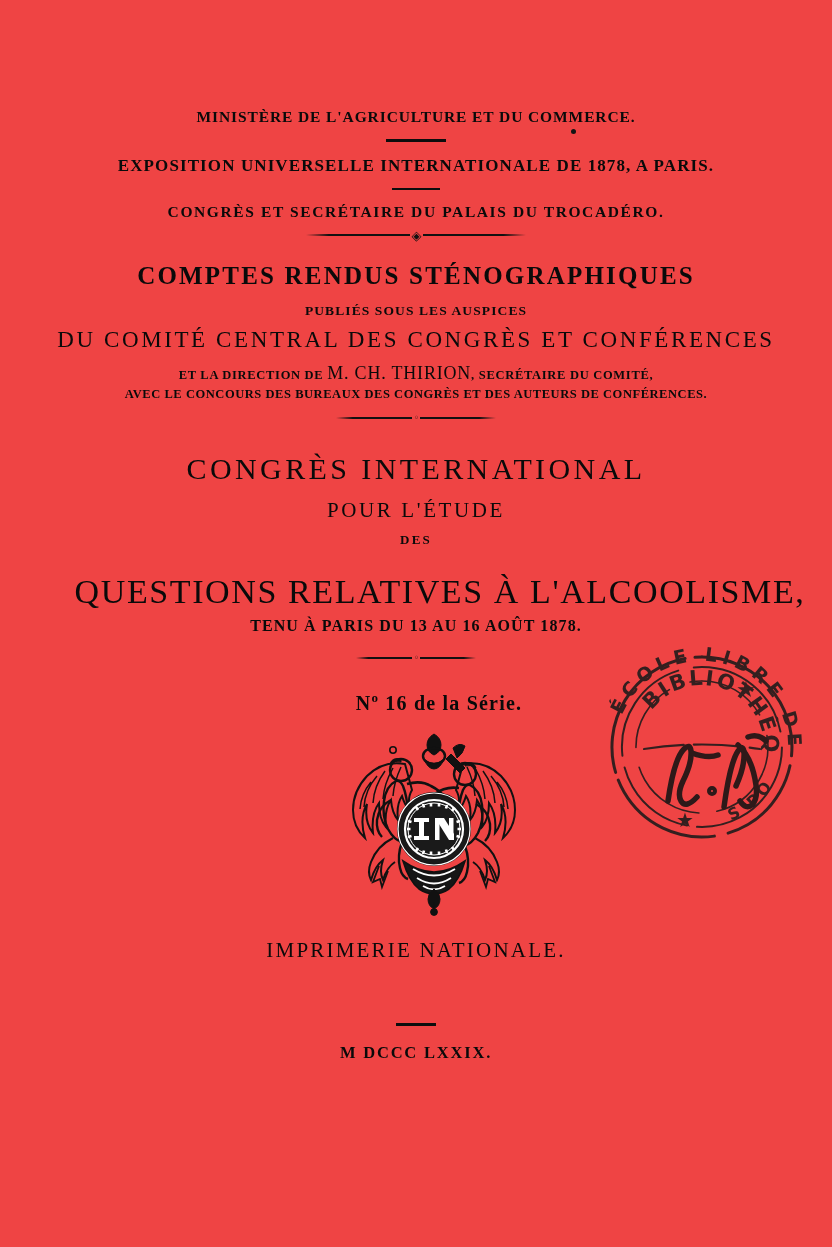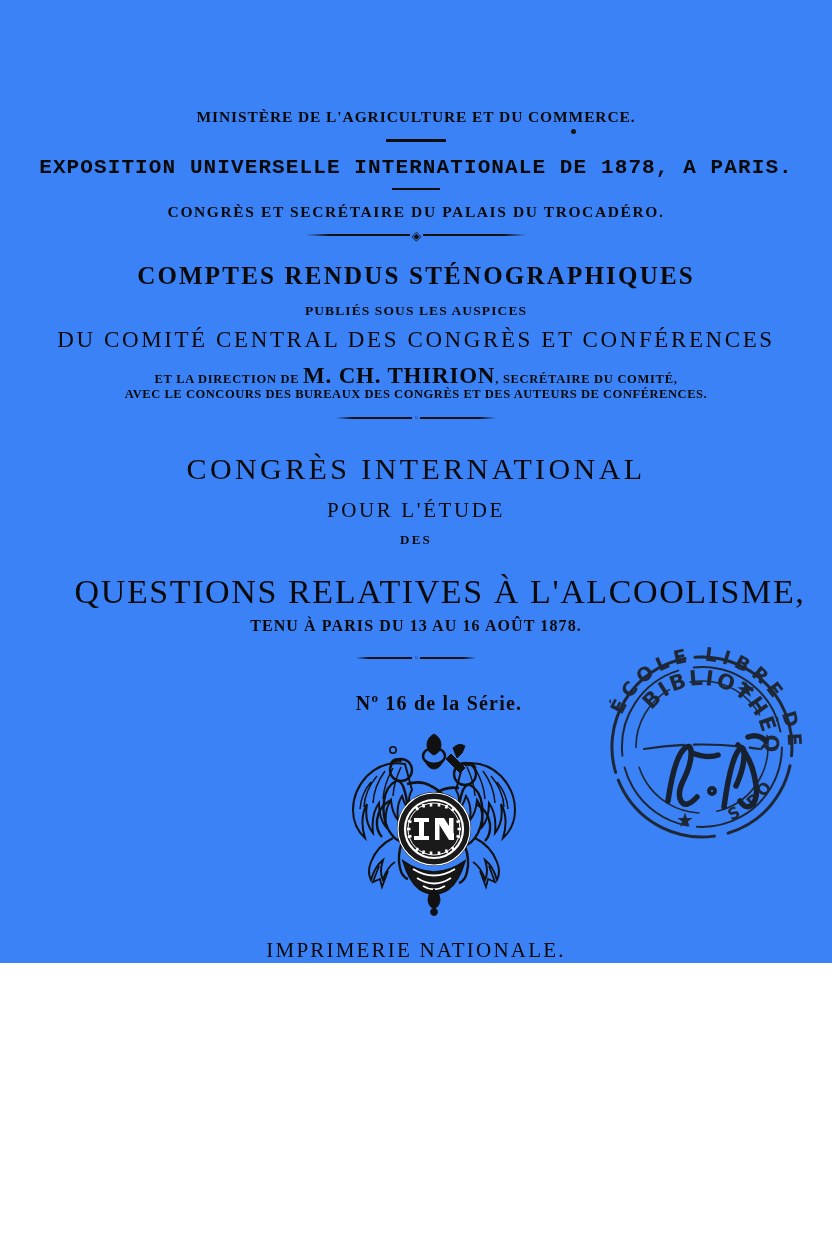--- a/index.html
+++ b/index.html
@@ -7,23 +7,23 @@
     padding: 0;
     background: #ffffff;
   }
   body {
     font-family: "Liberation Serif", "DejaVu Serif", serif;
     color: #000000;
   }
   #page {
     position: relative;
     width: 832px;
-    height: 963px;
+    height: 1247px;
     margin: 0 auto;
-    background: #3b82f6;
+    background: #ef4444;
     overflow: hidden;
   }
 
   
   .line {
     position: absolute;
     left: 0;
     width: 832px;
     text-align: center;
     white-space: nowrap;
@@ -34,24 +34,24 @@
   .ministere {
     top: 108px;
     font-size: 15.5px;
     letter-spacing: 0.9px;
     font-weight: 600;
     font-variant: small-caps;
     text-transform: uppercase;
   }
   .exposition {
     top: 156px;
-    font-size: 21px;
+    font-size: 17px;
     font-weight: 700;
     letter-spacing: 1.1px;
-    font-family: Liberation Mono, monospace;
+    font-family: Liberation Serif, serif;
   }
   .congres-conf {
     top: 203px;
     font-size: 15.5px;
     font-weight: 600;
     letter-spacing: 1.6px;
   }
 
   
   .comptes {
@@ -72,22 +72,22 @@
     font-weight: 500;
     letter-spacing: 2.6px;
   }
   .direction {
     top: 363px;
     font-size: 12.5px;
     font-weight: 600;
     letter-spacing: 0.7px;
   }
   .direction .bigname {
-    font-size: 23px;
-    font-weight: 700;
+    font-size: 18px;
+    font-weight: 400;
     letter-spacing: 0.8px;
   }
   .concours {
     top: 387px;
     font-size: 12.5px;
     font-weight: 600;
     letter-spacing: 0.55px;
   }
 
   

